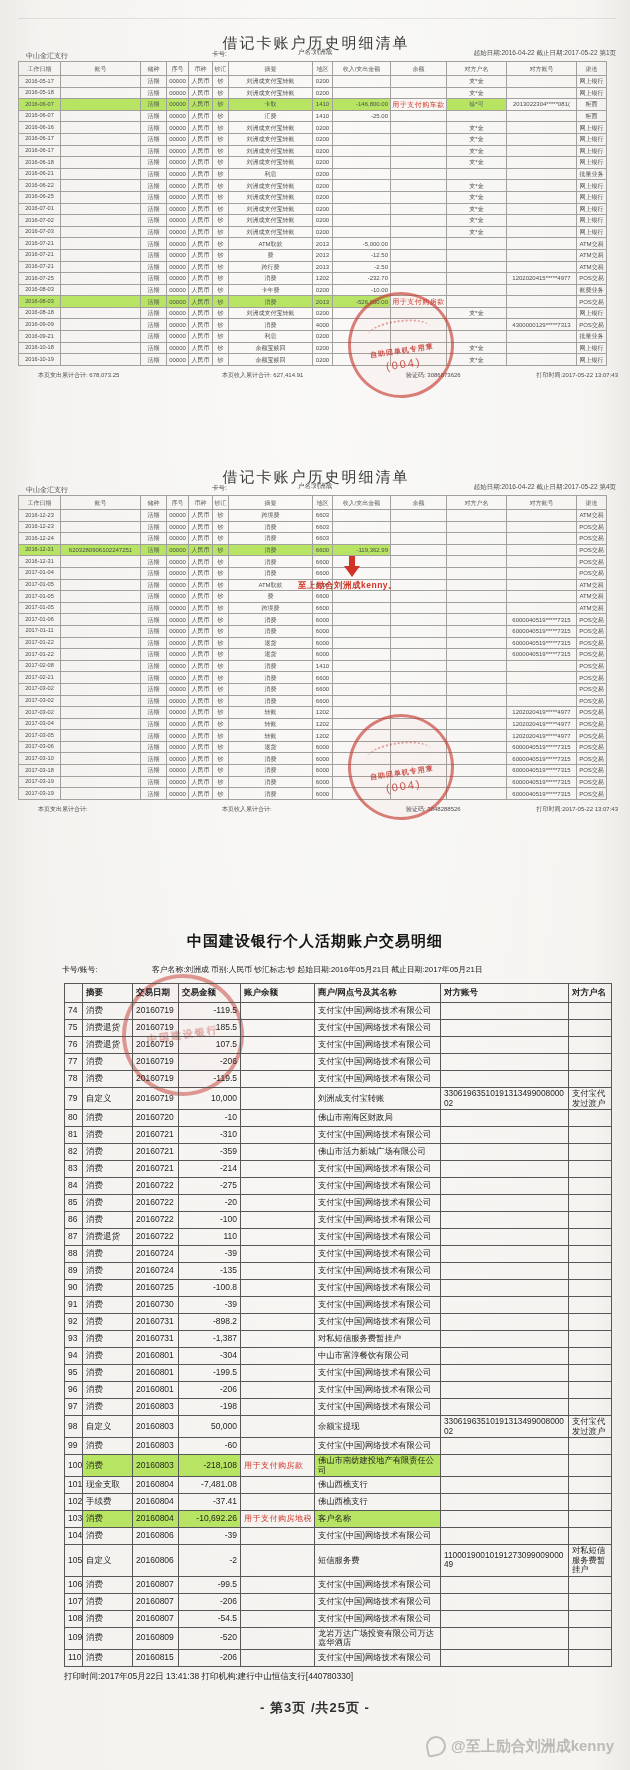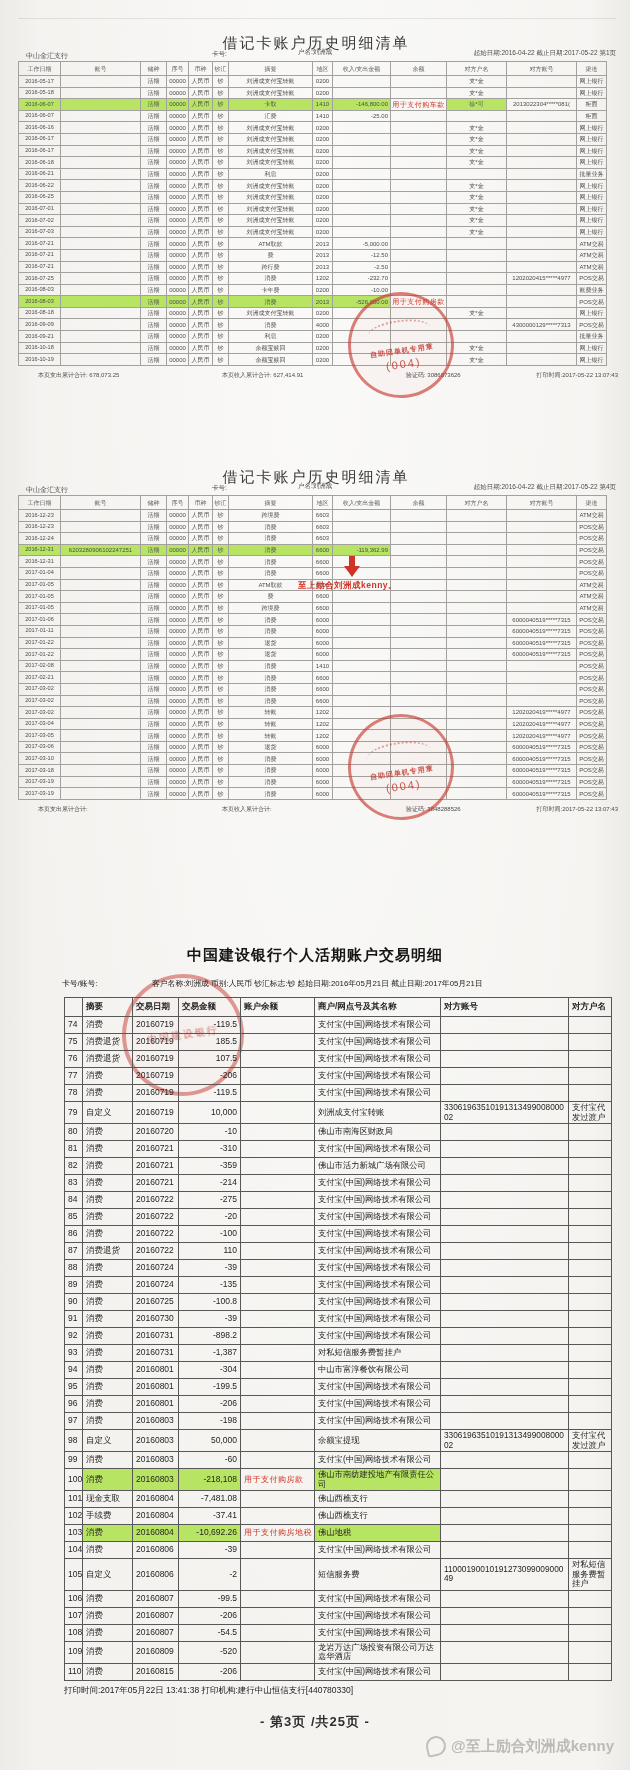--- a/index.html
+++ b/index.html
@@ -56,21 +56,21 @@
 
   
   #annot2{position:absolute;left:298px;top:556px;width:170px;}
   .arrow{width:16px;margin-left:46px;}
   .arrow .stem{width:6px;height:10px;background:#d03426;margin:0 auto;}
   .arrow .head{width:0;height:0;border-left:8px solid transparent;border-right:8px solid transparent;border-top:11px solid #d03426;}
   #annot2 .atext{margin-top:3px;font-size:8.5px;font-weight:bold;color:#d03426;letter-spacing:.5px;}
 
   
   #doc3{position:absolute;left:12px;top:928px;width:606px;color:#222;}
-  .title3{text-align:center;font-size:15px;font-weight:bold;color:#151515;margin-top:18px;letter-spacing:1px;}
+  .title3{text-align:center;font-size:15px;font-weight:bold;color:#151515;margin-top:4px;letter-spacing:1px;}
   .d3meta{position:relative;height:15px;font-size:7.8px;color:#222;margin-top:13px;}
   .d3meta .card{position:absolute;left:50px;}
   .d3meta .meta{position:absolute;left:140px;}
   table.t3{table-layout:fixed;border-collapse:collapse;width:547px;margin-left:52px;margin-top:4px;font-size:8.5px;color:#242424;}
   .t3 th,.t3 td{border:1px solid #575757;padding:1px 3px;overflow:hidden;vertical-align:middle;}
   .t3 thead th{height:16px;text-align:left;font-weight:bold;font-size:8.5px;}
   .t3 td{height:14px;line-height:1.15;white-space:nowrap;}
   .t3 td:nth-child(4){text-align:right;}
   .t3 td:nth-child(6),.t3 td:nth-child(7),.t3 td:nth-child(8){white-space:normal;word-break:break-all;font-size:8.3px;}
   .t3 .note{font-size:8px;}
@@ -1282,21 +1282,21 @@
             <td>佛山西樵支行</td>
             <td></td>
             <td></td>
           </tr>
           <tr>
             <td>103</td>
             <td class="hl">消费</td>
             <td class="hl">20160804</td>
             <td class="hl">-10,692.26</td>
             <td><span class="note">用于支付购房地税</span></td>
-            <td class="hl">佛山地税</td>
+            <td class="hl">客户名称</td>
             <td></td>
             <td></td>
           </tr>
           <tr>
             <td>104</td>
             <td>消费</td>
             <td>20160806</td>
             <td>-39</td>
             <td></td>
             <td>支付宝(中国)网络技术有限公司</td>

